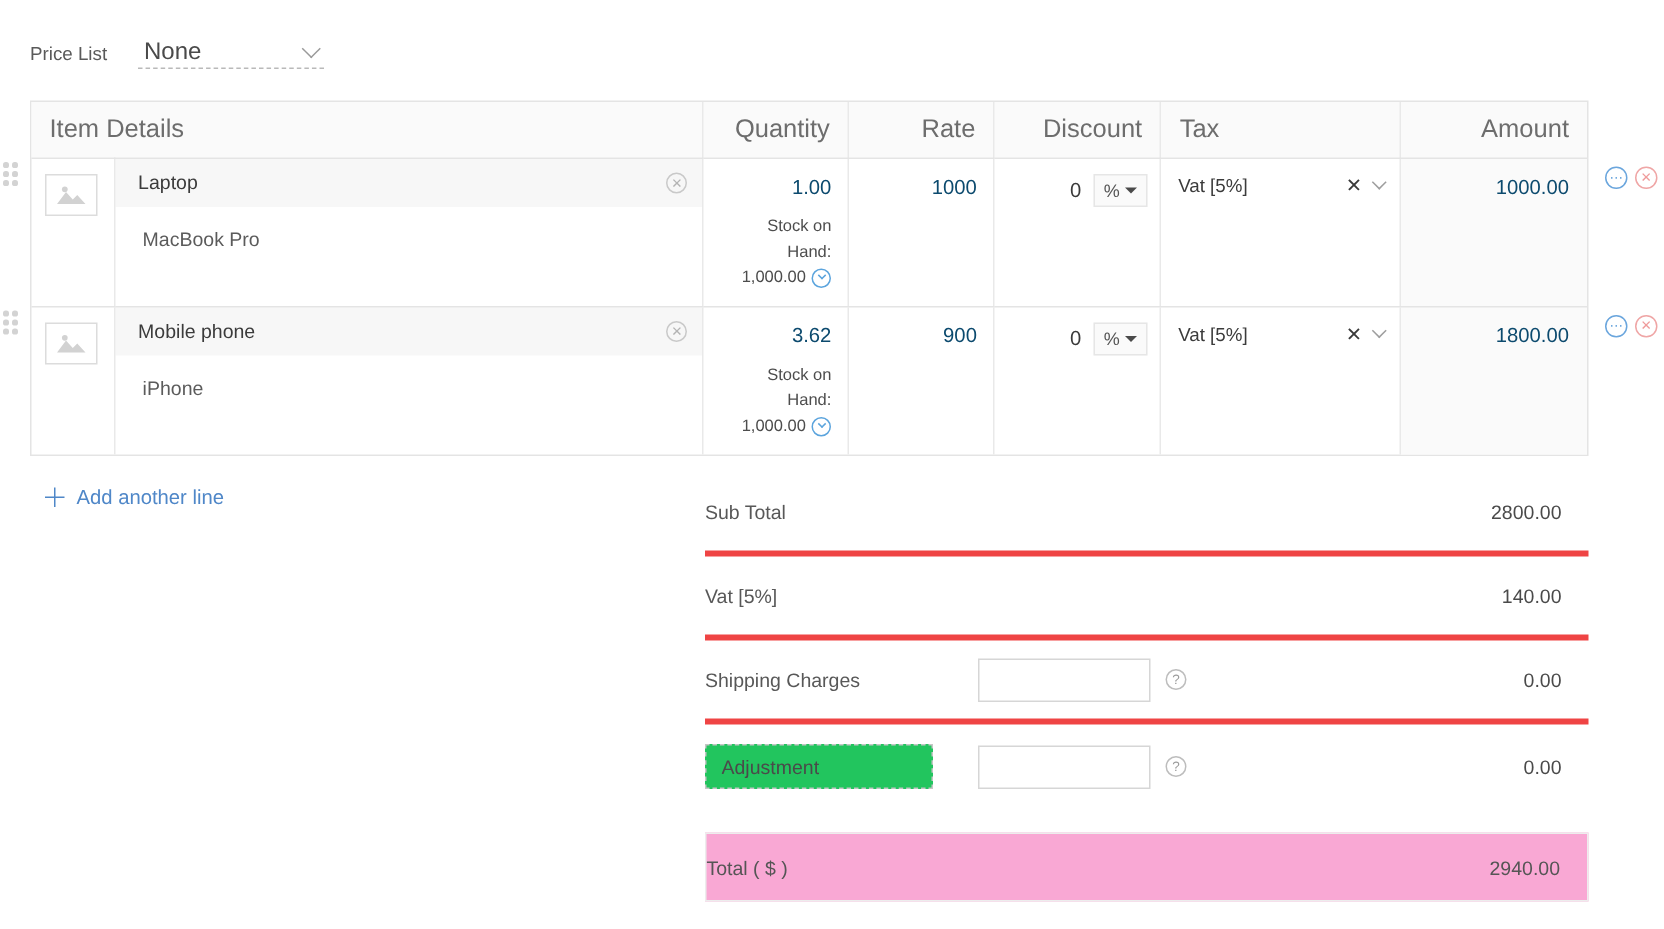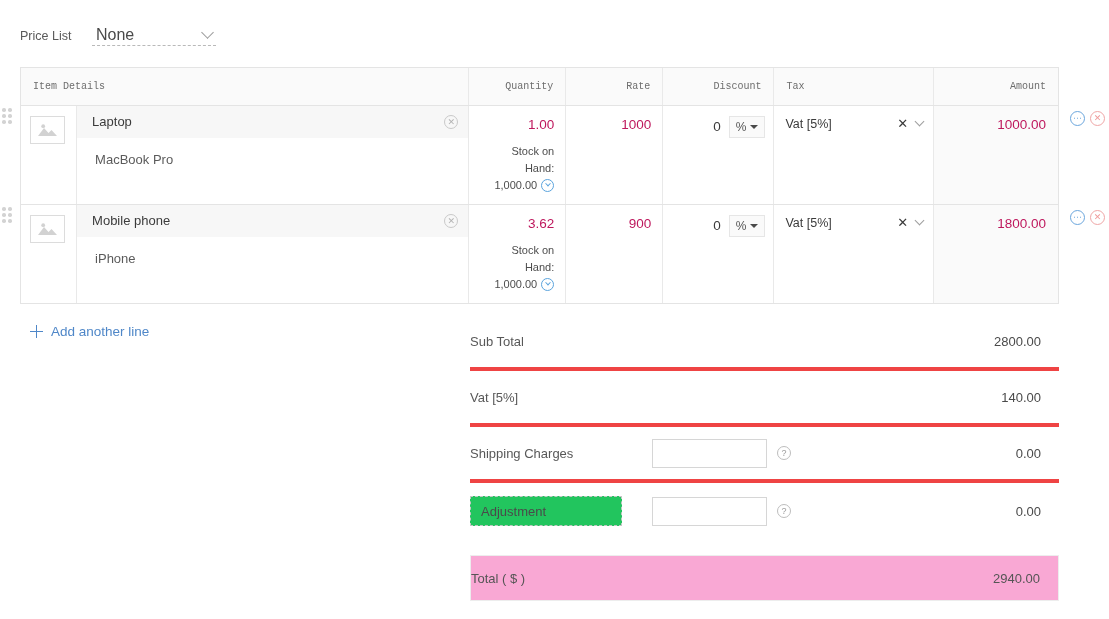--- a/index.html
+++ b/index.html
@@ -53,25 +53,25 @@
   .items-table {
     position: absolute; left: 20px; top: 67px;
     width: 1039px;
     border: 1px solid #e4e4e4;
     border-collapse: collapse;
   }
   .items-table table { width: 100%; border-collapse: collapse; table-layout: fixed; }
 
   thead th {
     background: #fafafa;
-    font-size: 10px; font-weight: normal; color: #6d6d6d;
+    font-size: 17px; font-weight: normal; color: #6d6d6d;
     height: 37px; padding: 0 12px;
     border-bottom: 1px solid #e4e4e4;
     border-right: 1px solid #e9e9e9;
-    text-align: right; vertical-align: middle; font-family: Liberation Mono, monospace;
+    text-align: right; vertical-align: middle;
   }
   thead th.l { text-align: left; }
   thead th:last-child { border-right: none; }
 
   tbody td {
     border-right: 1px solid #e9e9e9;
     border-bottom: 1px solid #e4e4e4;
     vertical-align: top;
     font-size: 13px; color: #3f3f3f;
     padding: 0;
@@ -110,21 +110,21 @@
   .item-desc { padding: 14px 0 0 18px; font-size: 13px; color: #5b5b5b; }
   .x-circle {
     width: 14px; height: 14px; border-radius: 50%;
     border: 1px solid #c9c9c9; color: #b3b3b3;
     font-size: 9px; line-height: 12px; text-align: center;
     cursor: pointer; flex: none;
   }
 
   
   .num-cell { padding: 10px 11px 0 8px; text-align: right; }
-  .num-main { font-size: 13.5px; color: #be185d; line-height: 18px; }
+  .num-main { font-size: 13.5px; color: #0c4a6e; line-height: 18px; }
   .stock {
     margin-top: 9px; font-size: 11px; color: #4d4d4d;
     line-height: 17px; text-align: right;
   }
   .stock-last { display: flex; align-items: center; justify-content: flex-end; gap: 4px; }
   .circ-chev {
     width: 13px; height: 13px; border-radius: 50%;
     border: 1px solid #5ba4dd;
     display: inline-flex; align-items: center; justify-content: center;
     flex: none; cursor: pointer;

